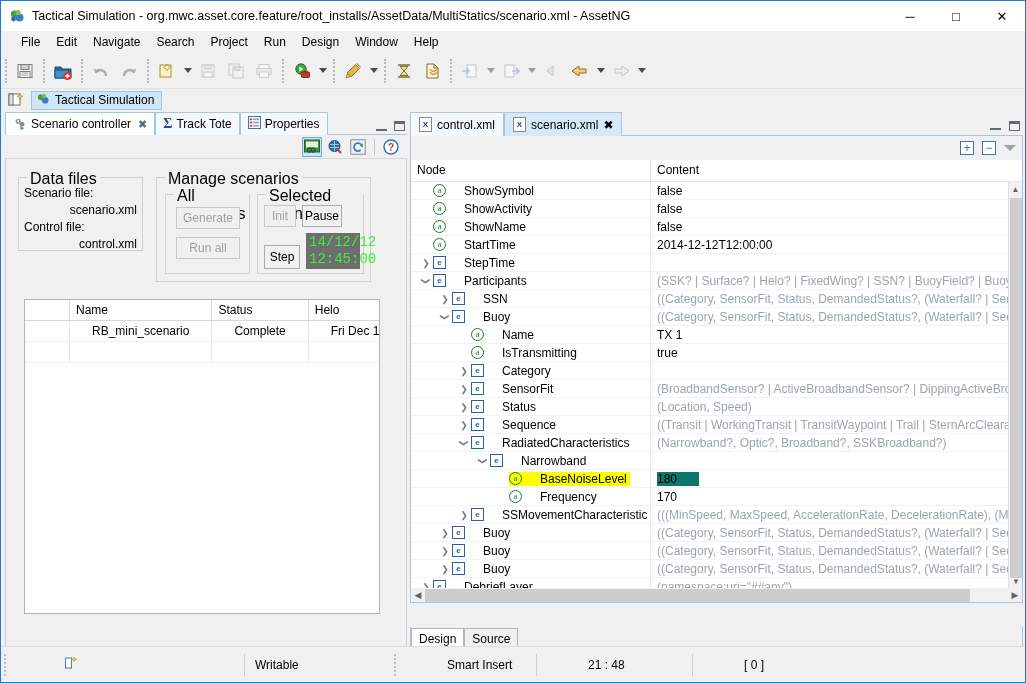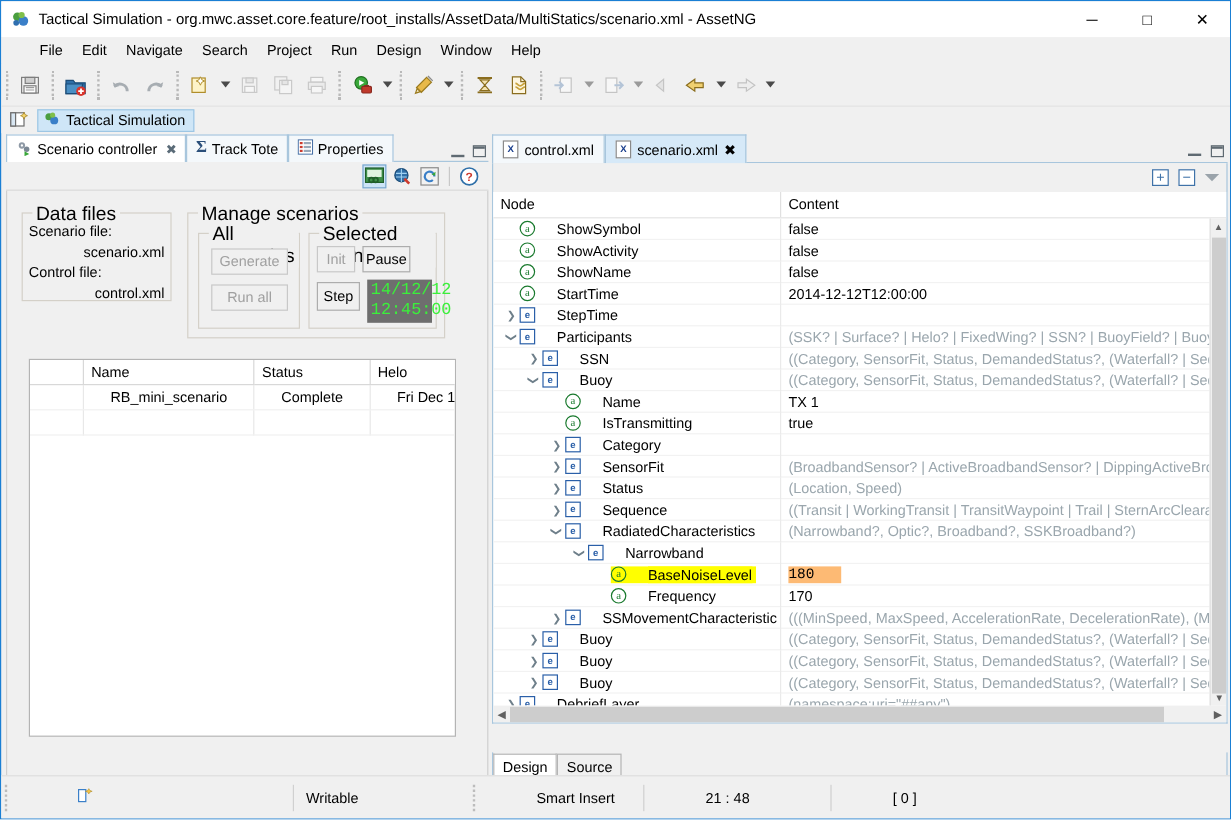--- a/index.html
+++ b/index.html
@@ -36,21 +36,21 @@
   .winbtns { display: flex; height: 30px; }
   .winbtn {
     width: 46px; height: 30px; display: flex;
     align-items: center; justify-content: center;
     font-size: 13px; color: #000;
   }
 
   
   #menubar {
     position: absolute; left: 0; top: 30px; width: 1024px; height: 22px;
-    background: #f0f0f0; display: flex; align-items: center; padding-left: 24px;
+    background: #f0f0f0; display: flex; align-items: center; padding-left: 12px;
   }
   .menuitem {
     padding: 3px 8px; font-size: 12px; color: #000; white-space: nowrap;
   }
 
   
   #toolbar {
     position: absolute; left: 0; top: 52px; width: 1024px; height: 36px;
     background: #f0f0f0; display: flex; align-items: center;
     border-bottom: 1px solid #e2e2e2;
@@ -244,21 +244,21 @@
     font-family: "Liberation Serif", serif; line-height: 1;
   }
   .elem-icon {
     width: 13px; height: 13px; border: 1.4px solid #2a5fa8; color: #2a5fa8;
     flex: none; font-size: 8px; font-weight: bold;
     display: flex; align-items: center; justify-content: center; background:#fff;
   }
   .node-label { margin-left: 18px; }
   .hl .node-label, .hl .attr-icon { background: #ffff00; }
   .hl-wrap { background: #ffff00; display:flex; align-items:center; padding-right:3px;}
-  .hl-content { background: #fdba74; padding: 0 22px 0 0; font-family: Liberation Mono, monospace; }
+  .hl-content { background: #0f766e; padding: 0 22px 0 0; }
 
   
   .vsb {
     position: absolute; right: 0; top: 22px; bottom: 14px; width: 14px;
     background: #f0f0f0; border-left: 1px solid #e0e0e0;
   }
   .vsb .arrow-up, .vsb .arrow-dn {
     height: 14px; display:flex; align-items:center; justify-content:center;
     font-size: 8px; color: #606060;
   }
@@ -584,21 +584,21 @@
         <div class="groupbox" style="left:8px; top:16px; width:85px; height:80px;">
           <span class="gb-title">All scenarios</span>
           <div class="btn disabled" style="left:10px; top:12px; width:64px; height:22px;">Generate</div>
           <div class="btn disabled" style="left:10px; top:42px; width:64px; height:22px;">Run all</div>
         </div>
 
         <div class="groupbox" style="left:100px; top:16px; width:107px; height:80px;">
           <span class="gb-title">Selected scenario</span>
           <div class="btn disabled" style="left:6px; top:10px; width:32px; height:22px;">Init</div>
           <div class="btn" style="left:44px; top:10px; width:40px; height:22px;">Pause</div>
-          <div class="btn" style="left:6px; top:40px; width:36px; height:24px;">Step</div>
+          <div class="btn" style="left:6px; top:50px; width:36px; height:24px;">Step</div>
           <div id="timedisplay" style="left:48px; top:38px; width:54px; height:36px;">
             <div>14/12/12</div>
             <div>12:45:00</div>
           </div>
         </div>
       </div>
 
       <div id="scenario-table" style="left:18px; top:140px; width:356px; height:315px;">
         <table>
           <thead>

